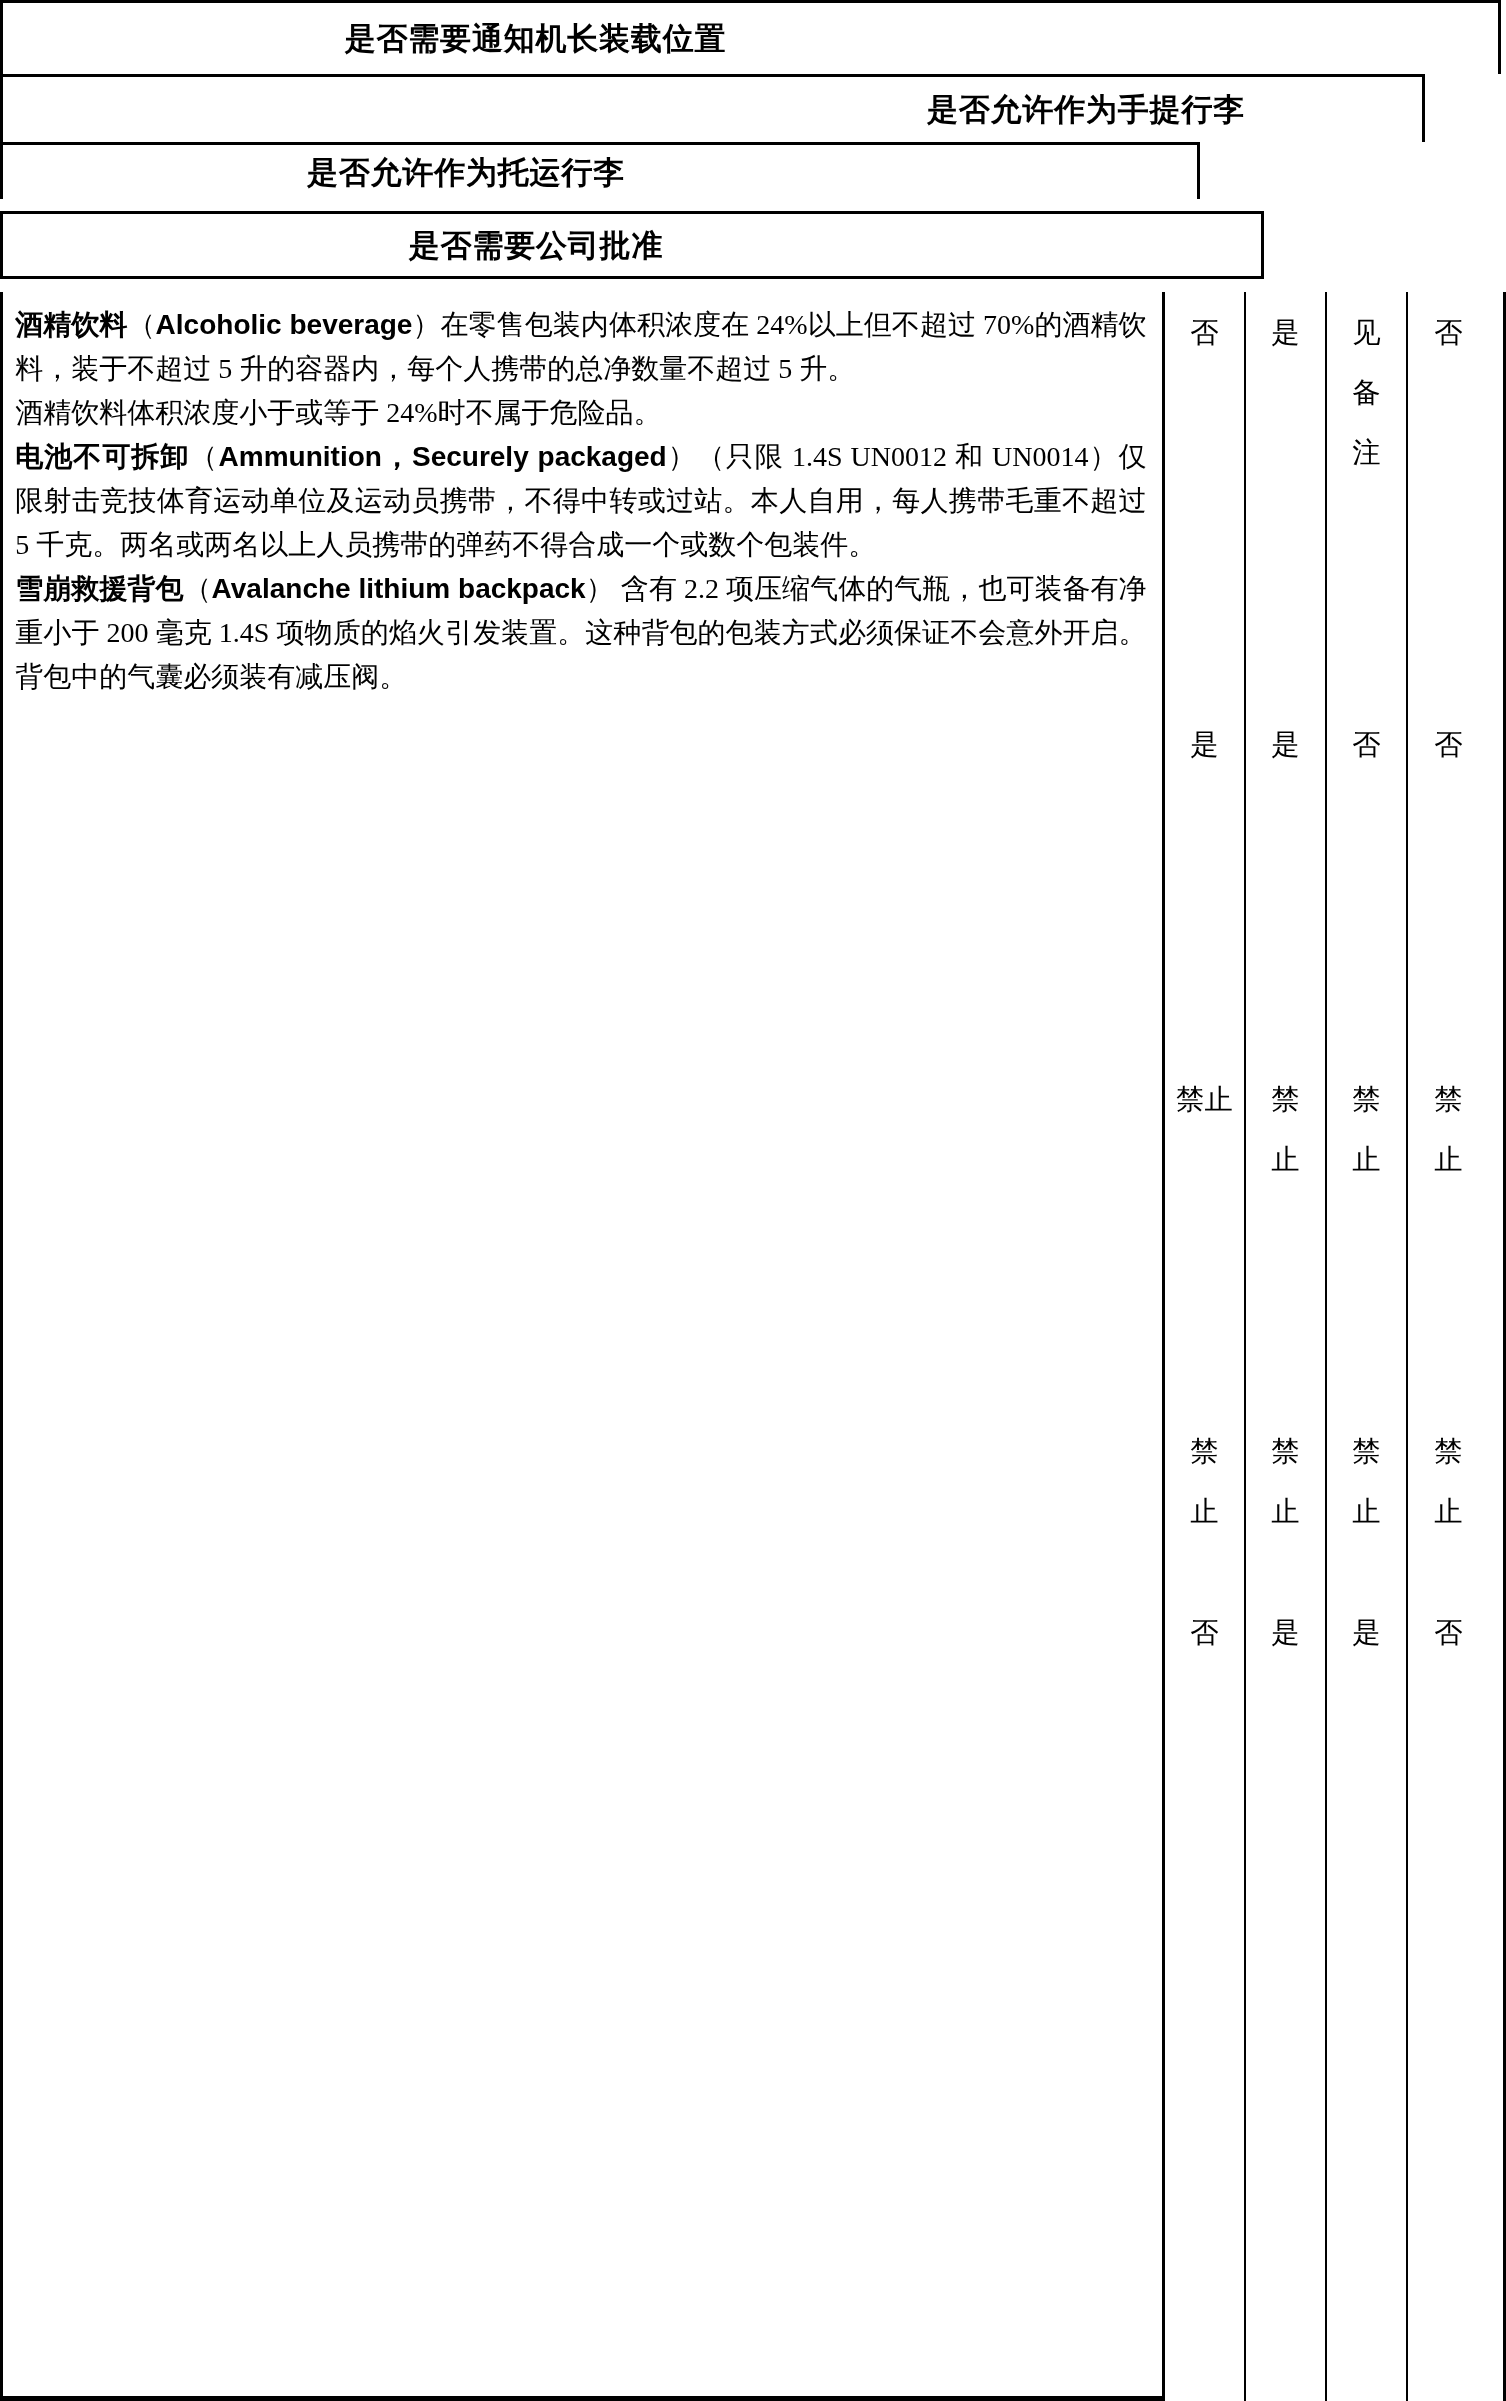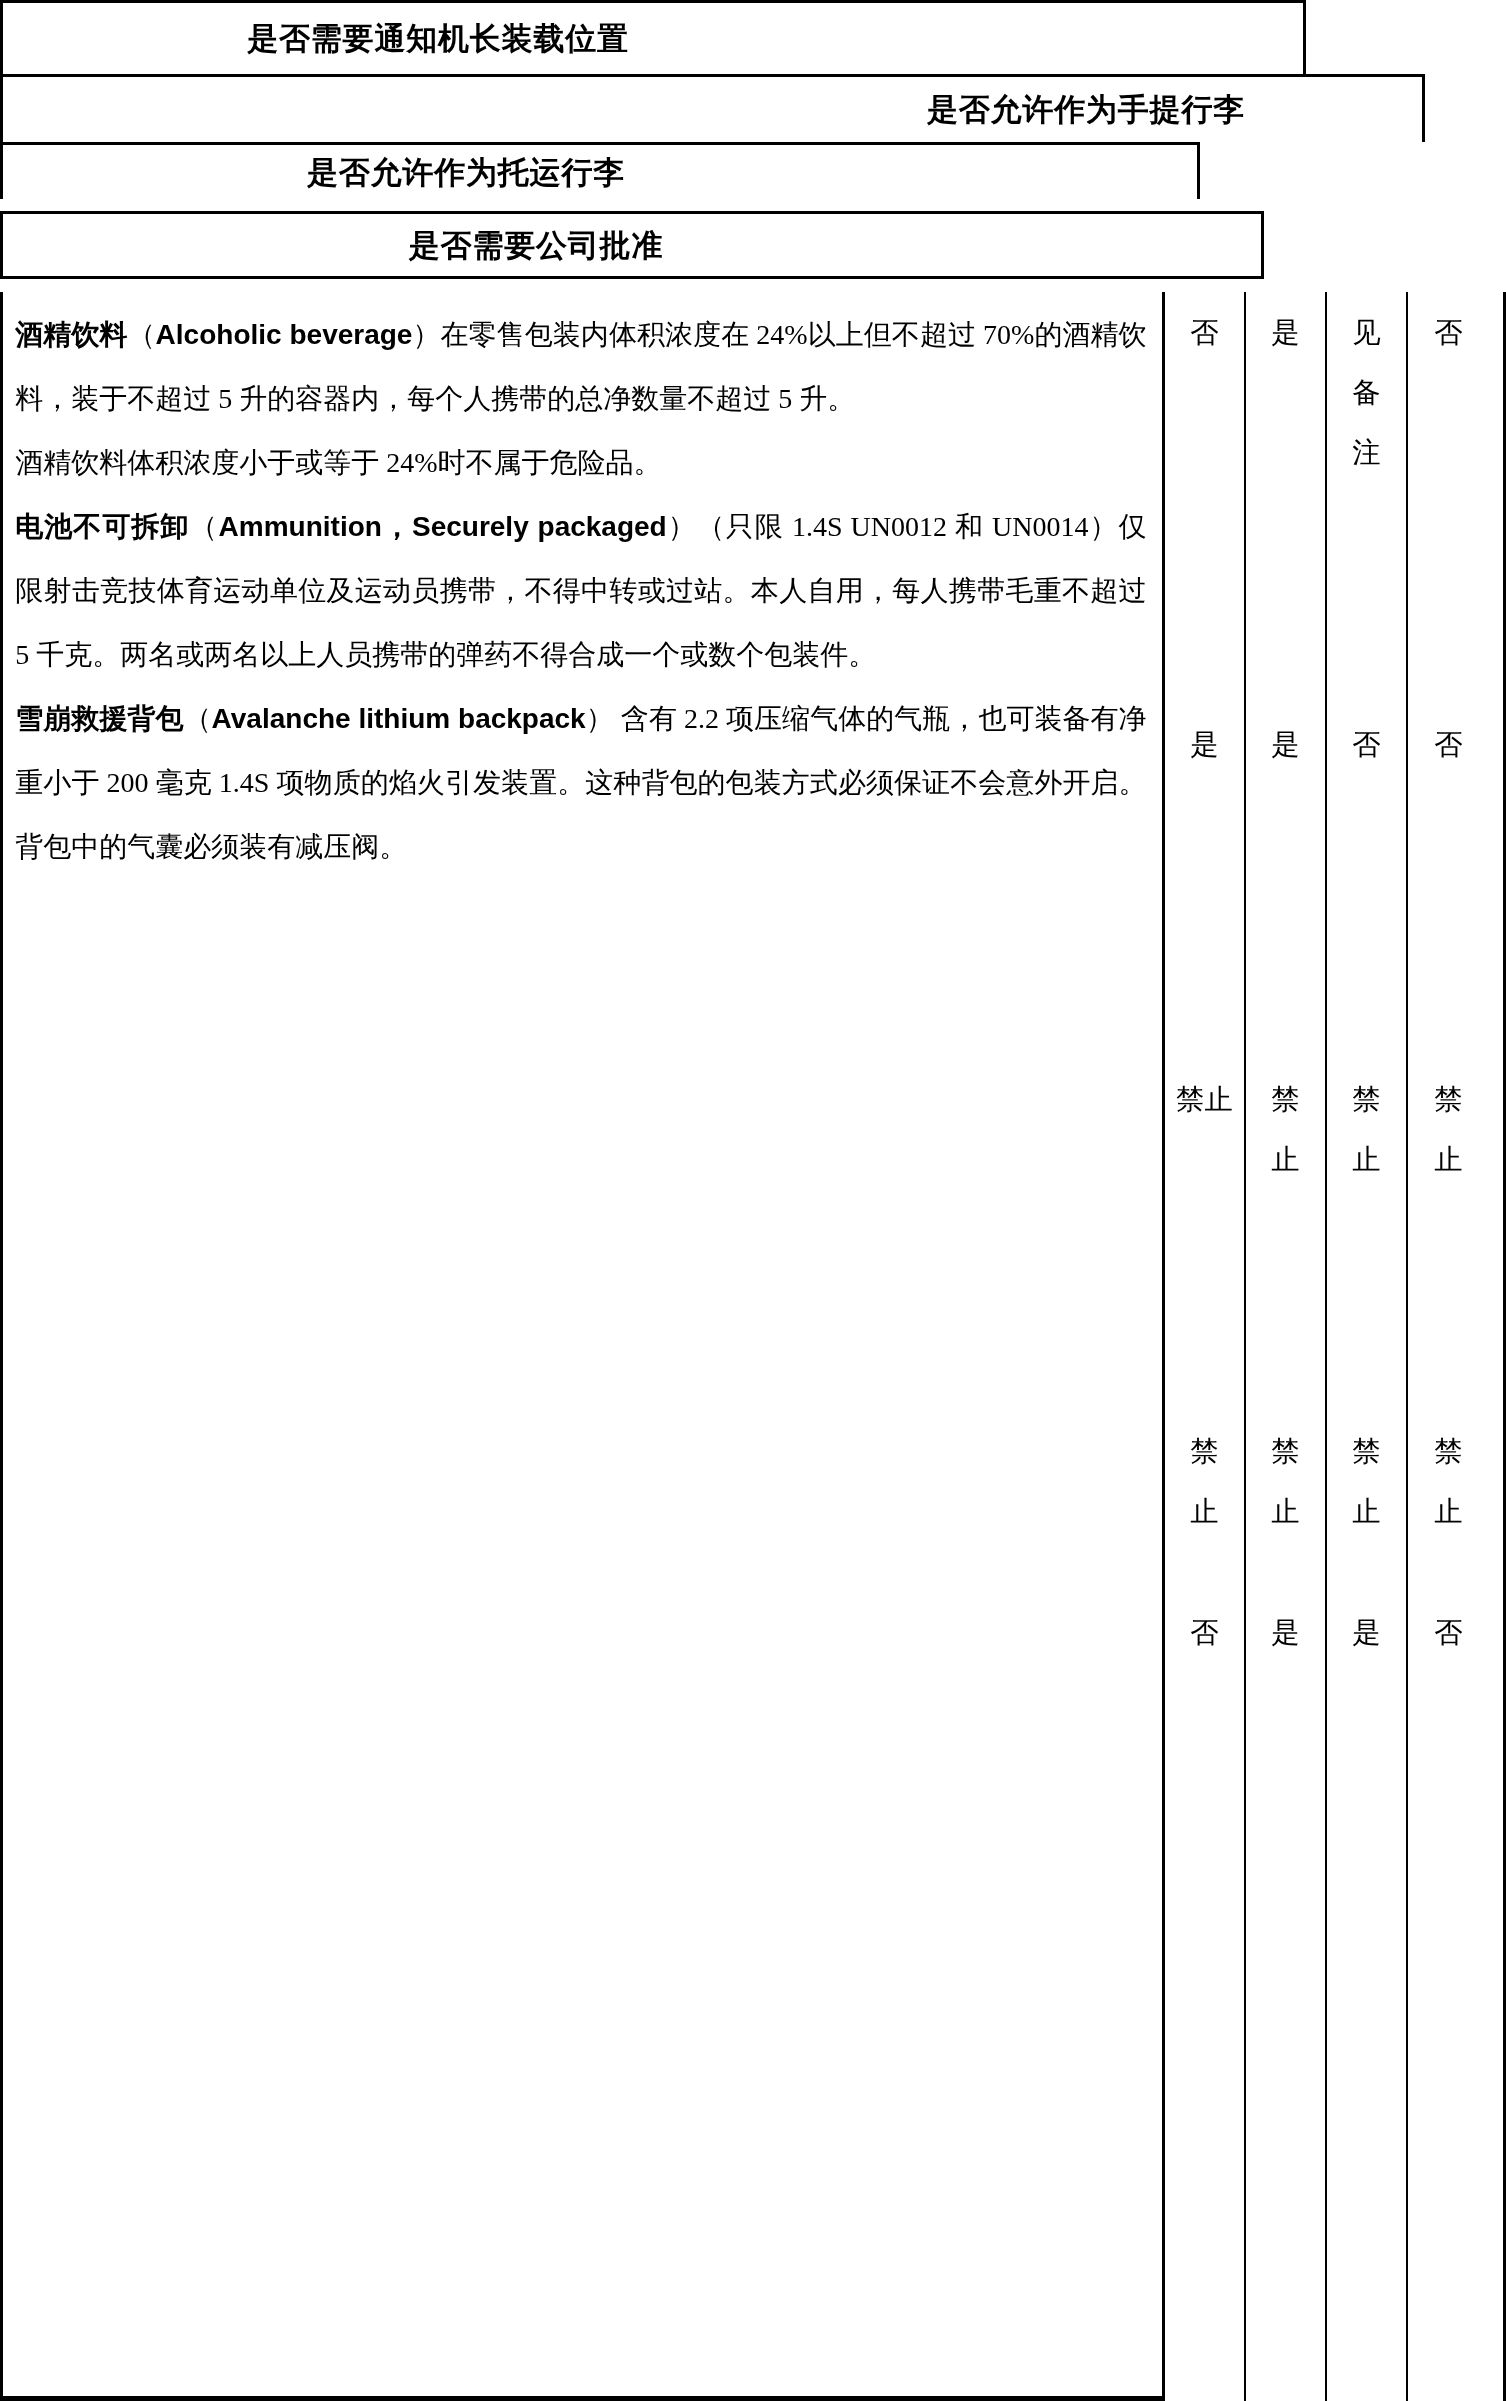--- a/index.html
+++ b/index.html
@@ -32,21 +32,21 @@
   .hdr-row {
     position: relative;
     border-top: 3.1px solid #000;
     border-left: 3.1px solid #000;
     border-right: 3.1px solid #000;
     height: 71px;
     display: flex;
     align-items: center;
     justify-content: center;
   }
-  .hdr-row.r1 { width: 1306px; height: 74px; }
+  .hdr-row.r1 { width: 1501px; height: 74px; }
   .hdr-row.r2 { width: 1425px; height: 68px; justify-content: flex-end; }
   .hdr-row.r3 { width: 1200px; height: 57px; }
   .hdr-row.r4 { width: 1264px; height: 68px; border-bottom: 3.1px solid #000; margin-top: 12px; }
 
   .hdr-text {
     font-family: "Liberation Sans", "DejaVu Sans", sans-serif;
     font-weight: bold;
     font-size: 31px;
     letter-spacing: 0.8px;
     line-height: 1;
@@ -84,21 +84,21 @@
     flex: 0 0 81px;
     width: 81px;
     border-right: 2.3px solid #000;
     position: relative;
   }
   .col-ans.last { border-right: none; }
 
   
   .para {
     font-size: 28px;
-    line-height: 64px;
+    line-height: 44px;
     text-align: justify;
     text-justify: inter-ideograph;
     margin: 0;
     padding: 0;
     letter-spacing: 0;
   }
   .para b, .para .bold {
     font-family: "Liberation Sans", "DejaVu Sans", sans-serif;
     font-weight: bold;
   }

